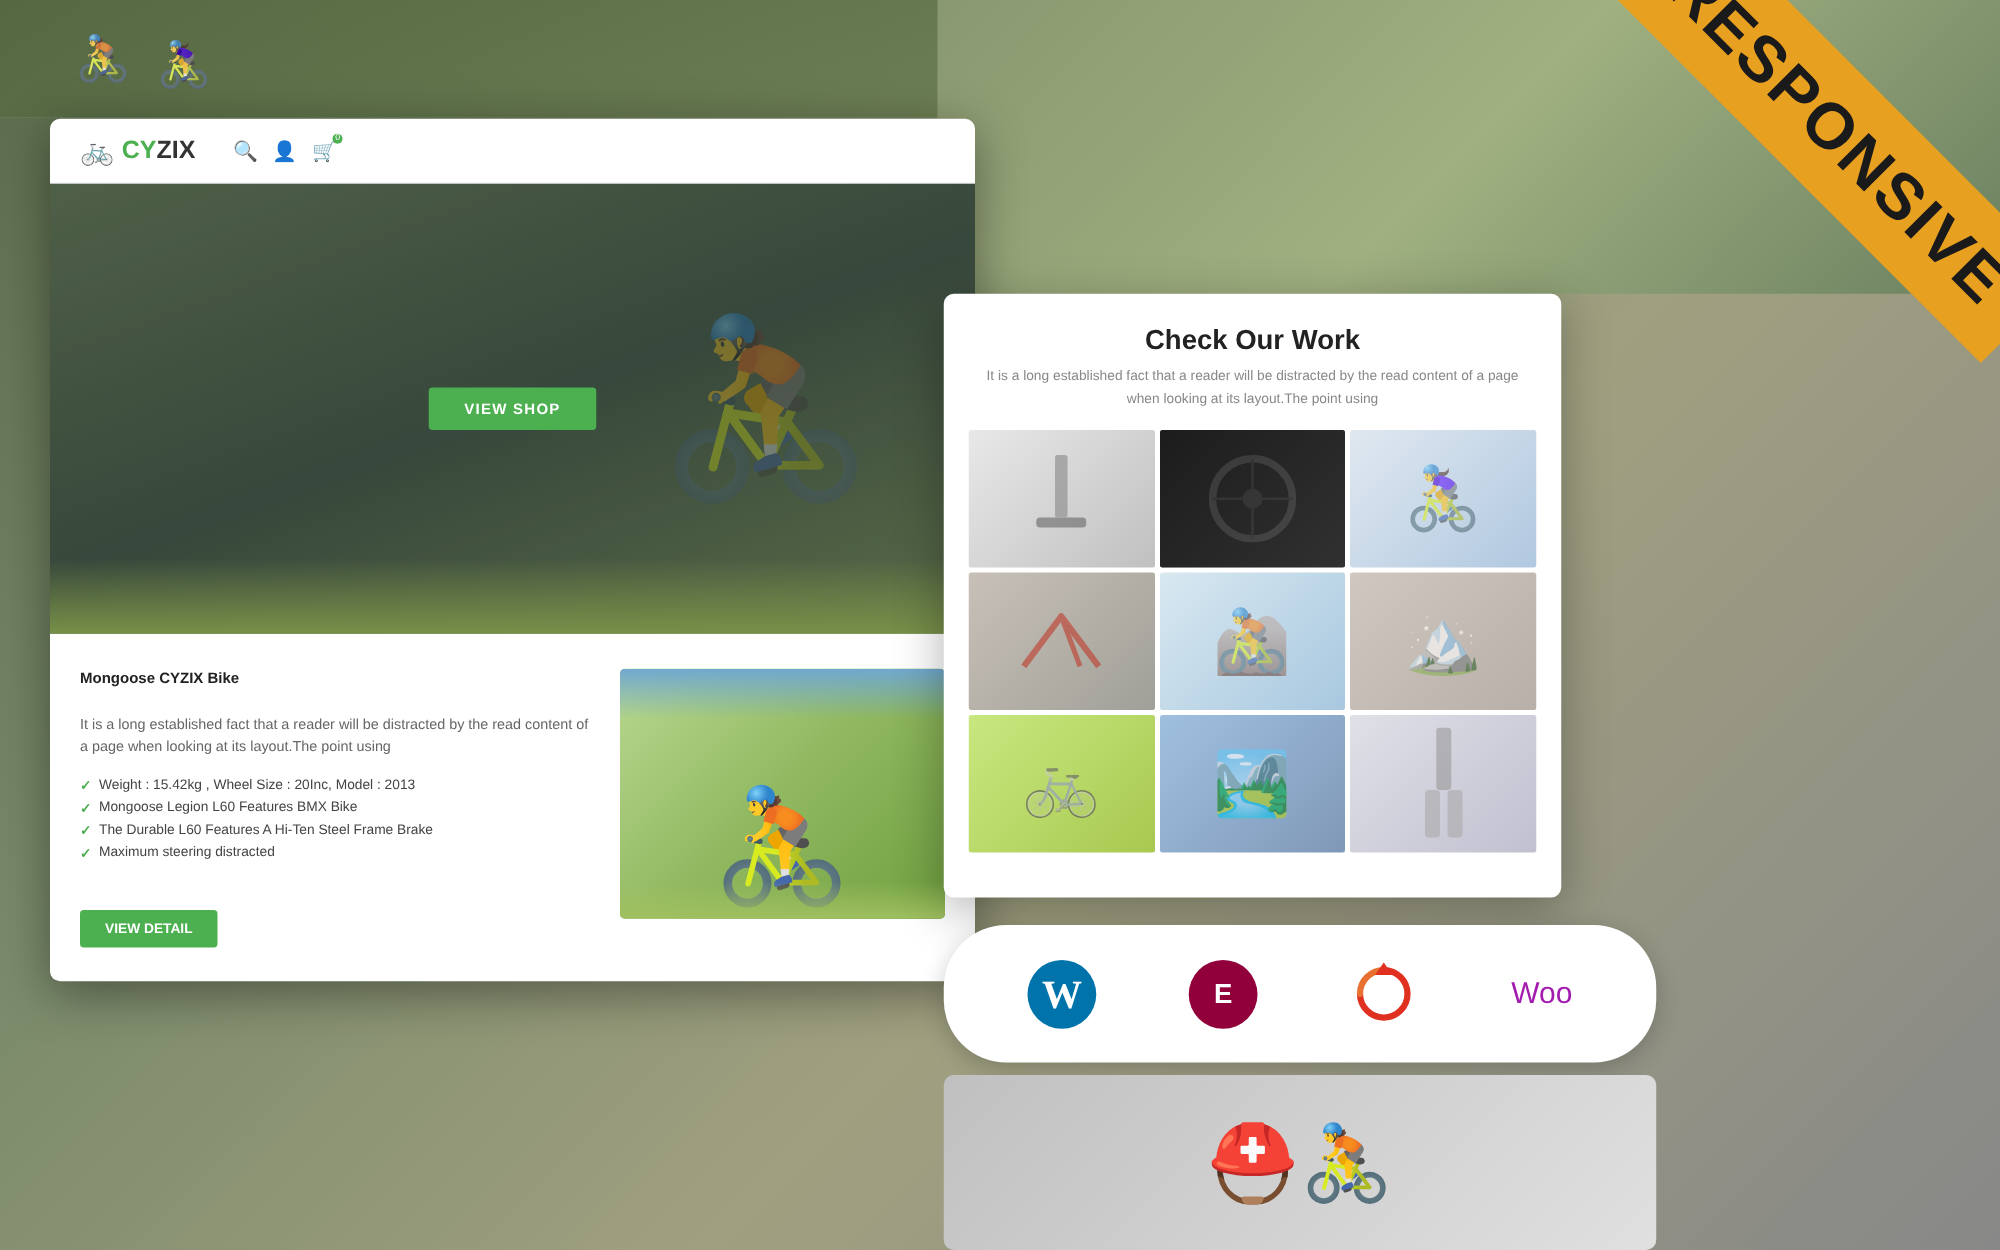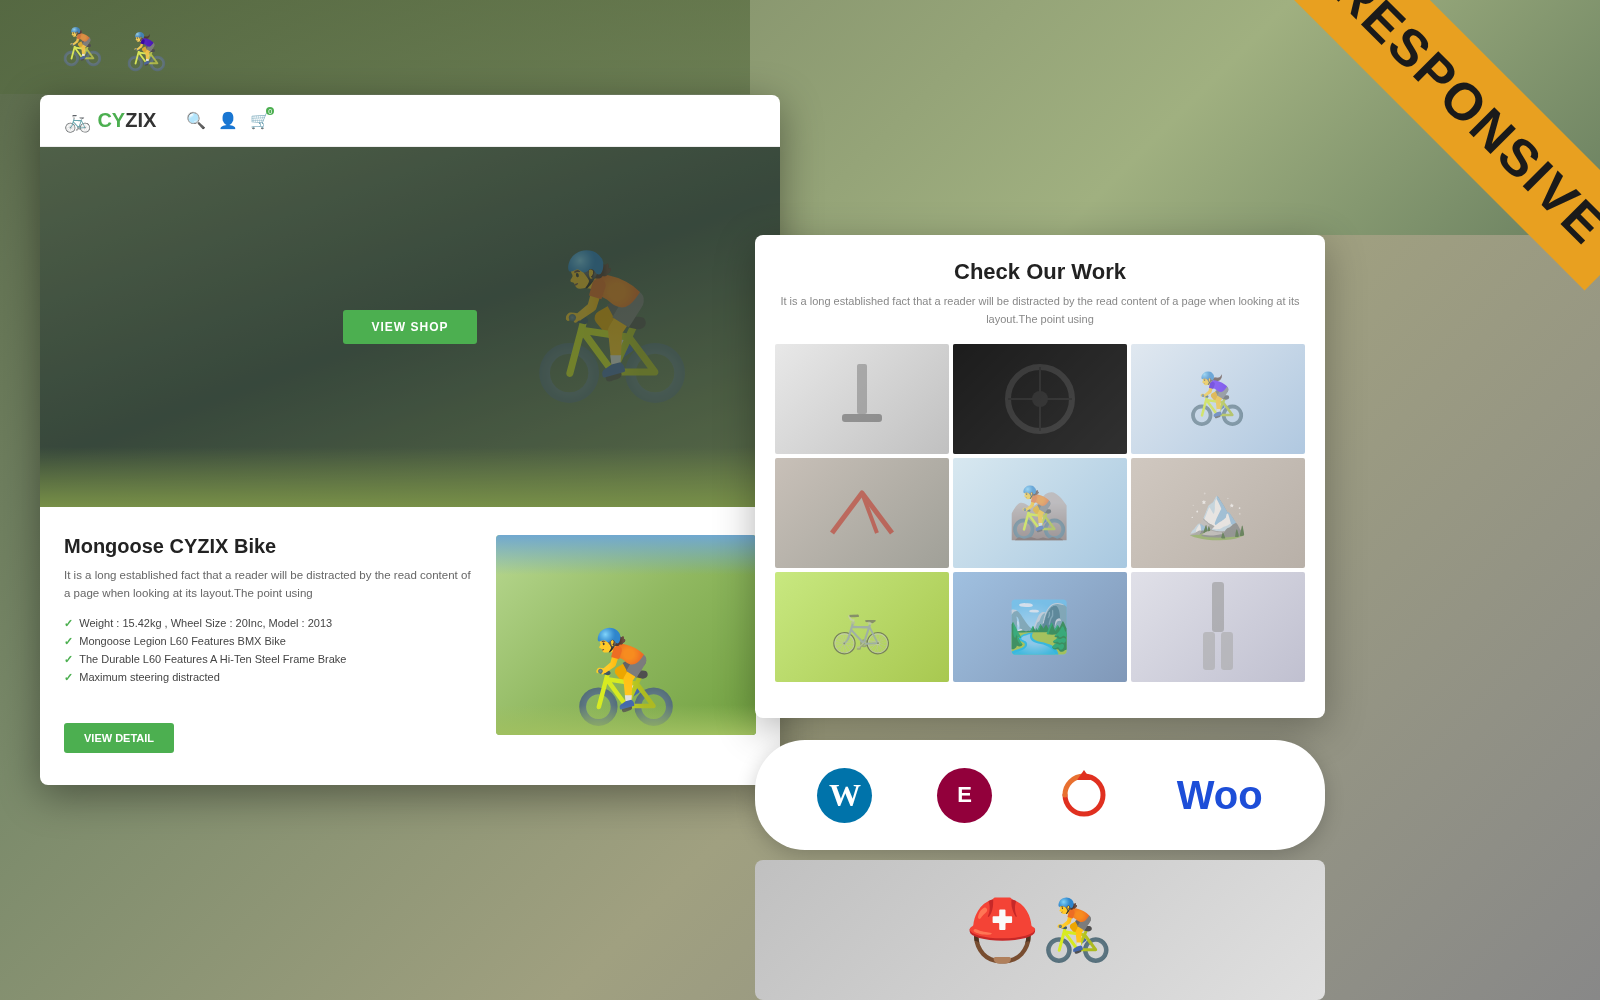--- a/index.html
+++ b/index.html
@@ -32,21 +32,21 @@
       box-shadow: 0 10px 40px rgba(0,0,0,0.4);
       overflow: hidden;
       z-index: 10;
     }
 
     
     .right-panel {
       position: absolute;
       top: 235px;
       left: 755px;
-      width: 570px;
+      width: 494px;
       background: #fff;
       border-radius: 8px;
       box-shadow: 0 10px 40px rgba(0,0,0,0.3);
       overflow: hidden;
       z-index: 10;
       padding-bottom: 20px;
     }
 
     
     .logos-panel {
@@ -215,24 +215,24 @@
     
     .product-section {
       display: flex;
       padding: 28px 24px;
       gap: 20px;
     }
     .product-info {
       flex: 1;
     }
     .product-title {
-      font-size: 20px;
+      font-size: 12px;
       font-weight: 700;
       color: #222;
-      margin-bottom: 8px;
+      margin-bottom: 22px;
     }
     .product-desc {
       font-size: 11.5px;
       color: #666;
       line-height: 1.6;
       margin-bottom: 14px;
     }
     .product-features {
       list-style: none;
       margin-bottom: 18px;
@@ -349,23 +349,23 @@
     .logo-refresh {
       width: 55px;
       height: 55px;
       display: flex;
       align-items: center;
       justify-content: center;
       font-size: 40px;
       color: #e03020;
     }
     .logo-woo {
-      font-size: 40px;
-      font-weight: 700;
-      color: #1d4ed8;
+      font-size: 24px;
+      font-weight: 400;
+      color: #a21caf;
     }
 
     
     .bg-biker-left {
       position: absolute;
       top: 0;
       left: 0;
       width: 760px;
       height: 94px;
       background: linear-gradient(to bottom, #6a7a5a, #7a8a6a);

